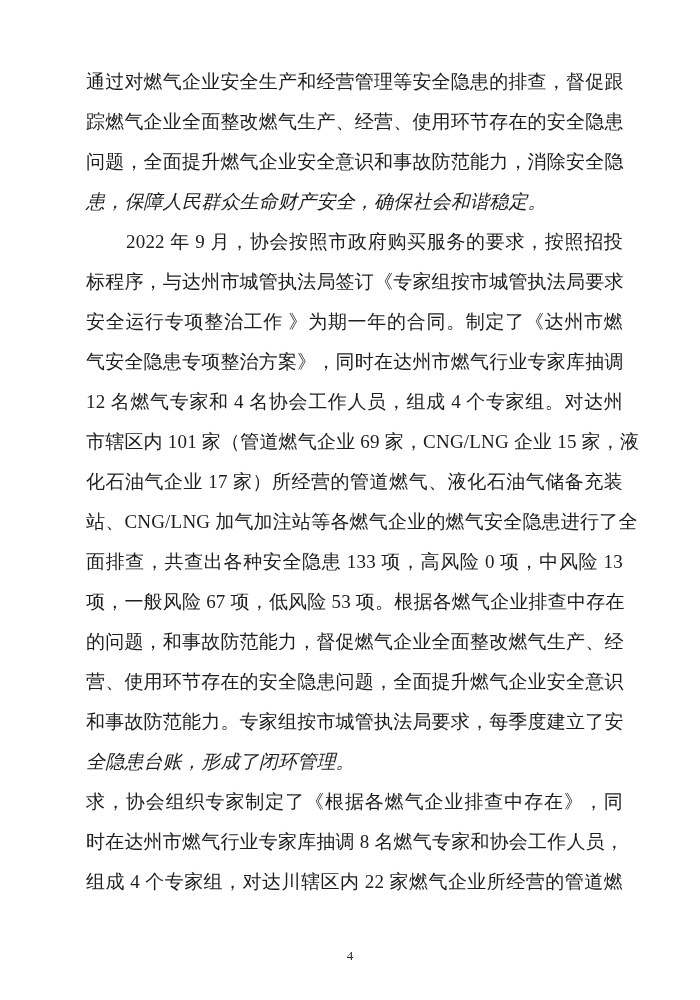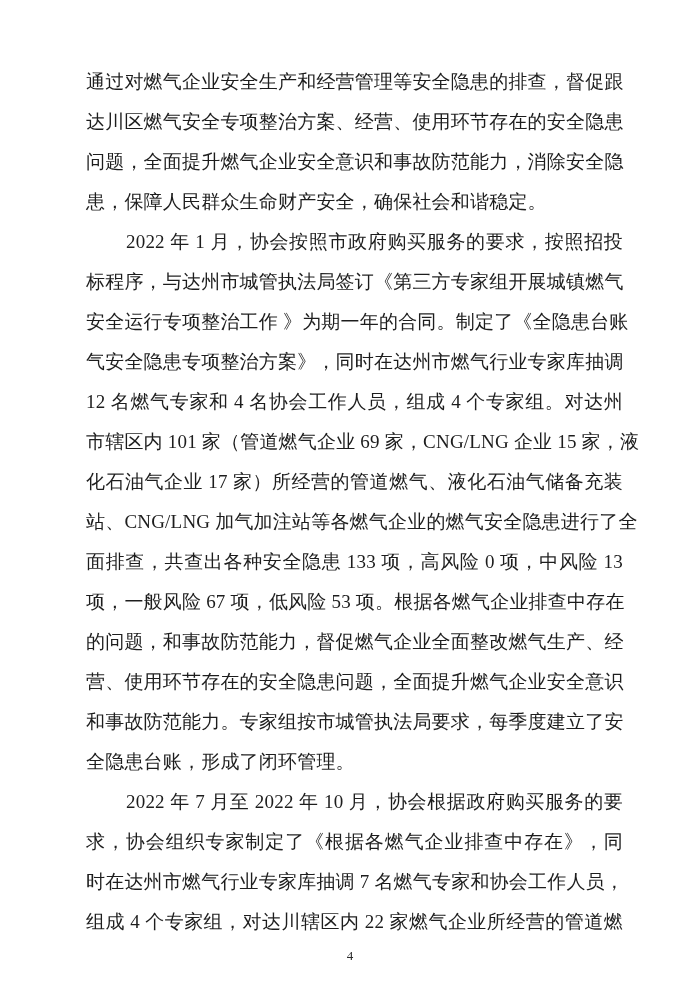--- a/index.html
+++ b/index.html
@@ -43,20 +43,21 @@
 
   
   .text-line.indent {
     text-indent: 40px;
   }
 
   
   .text-line.para-end {
     text-align: right;
     text-align-last: left;
+    font-style: italic;
   }
 
   .page-footer {
     position: absolute;
     left: 0;
     top: 946px;
     width: 700px;
     text-align: center;
   }
 
@@ -69,46 +70,45 @@
 </style>
 </head>
 <body>
 
 <div class="page">
 
   <div class="doc-body">
 
     <div class="paragraph">
       <div class="text-line">通过对燃气企业安全生产和经营管理等安全隐患的排查，督促跟</div>
-      <div class="text-line">达川区燃气安全专项整治方案、经营、使用环节存在的安全隐患</div>
+      <div class="text-line">踪燃气企业全面整改燃气生产、经营、使用环节存在的安全隐患</div>
       <div class="text-line">问题，全面提升燃气企业安全意识和事故防范能力，消除安全隐</div>
       <div class="text-line para-end">患，保障人民群众生命财产安全，确保社会和谐稳定。</div>
     </div>
 
     <div class="paragraph">
-      <div class="text-line indent">2022 年 1 月，协会按照市政府购买服务的要求，按照招投</div>
-      <div class="text-line">标程序，与达州市城管执法局签订《第三方专家组开展城镇燃气</div>
-      <div class="text-line">安全运行专项整治工作 》为期一年的合同。制定了《全隐患台账</div>
+      <div class="text-line indent">2022 年 9 月，协会按照市政府购买服务的要求，按照招投</div>
+      <div class="text-line">标程序，与达州市城管执法局签订《专家组按市城管执法局要求</div>
+      <div class="text-line">安全运行专项整治工作 》为期一年的合同。制定了《达州市燃</div>
       <div class="text-line">气安全隐患专项整治方案》，同时在达州市燃气行业专家库抽调</div>
       <div class="text-line">12 名燃气专家和 4 名协会工作人员，组成 4 个专家组。对达州</div>
       <div class="text-line">市辖区内 101 家（管道燃气企业 69 家，CNG/LNG 企业 15 家，液</div>
       <div class="text-line">化石油气企业 17 家）所经营的管道燃气、液化石油气储备充装</div>
       <div class="text-line">站、CNG/LNG 加气加注站等各燃气企业的燃气安全隐患进行了全</div>
       <div class="text-line">面排查，共查出各种安全隐患 133 项，高风险 0 项，中风险 13</div>
       <div class="text-line">项，一般风险 67 项，低风险 53 项。根据各燃气企业排查中存在</div>
       <div class="text-line">的问题，和事故防范能力，督促燃气企业全面整改燃气生产、经</div>
       <div class="text-line">营、使用环节存在的安全隐患问题，全面提升燃气企业安全意识</div>
       <div class="text-line">和事故防范能力。专家组按市城管执法局要求，每季度建立了安</div>
       <div class="text-line para-end">全隐患台账，形成了闭环管理。</div>
     </div>
 
     <div class="paragraph">
-      <div class="text-line indent">2022 年 7 月至 2022 年 10 月，协会根据政府购买服务的要</div>
       <div class="text-line">求，协会组织专家制定了《根据各燃气企业排查中存在》，同</div>
-      <div class="text-line">时在达州市燃气行业专家库抽调 7 名燃气专家和协会工作人员，</div>
+      <div class="text-line">时在达州市燃气行业专家库抽调 8 名燃气专家和协会工作人员，</div>
       <div class="text-line">组成 4 个专家组，对达川辖区内 22 家燃气企业所经营的管道燃</div>
     </div>
 
   </div>
 
   <div class="page-footer">
     <span class="page-number">4</span>
   </div>
 
 </div>

